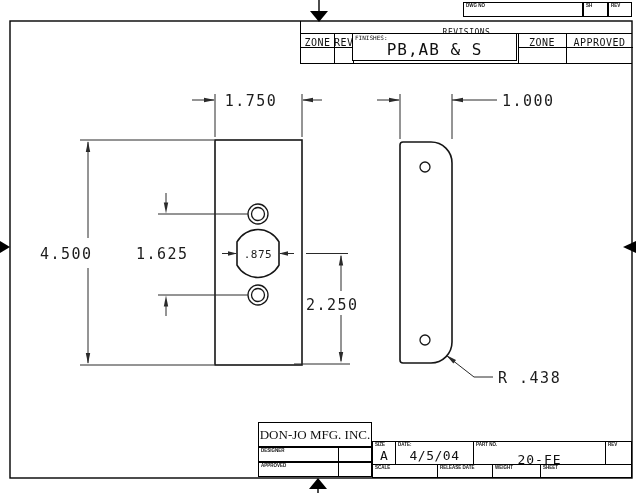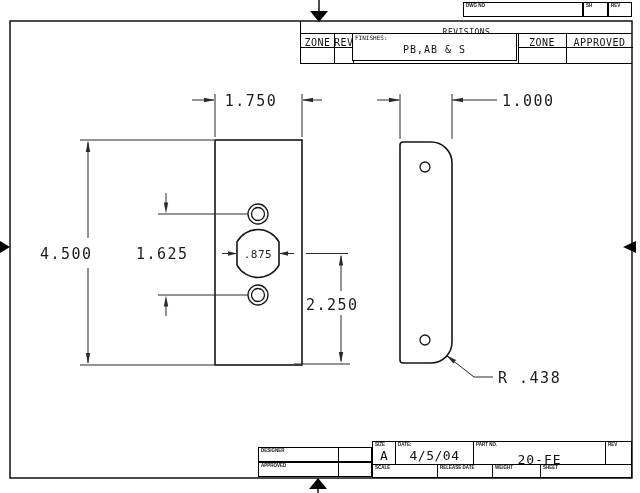--- a/index.html
+++ b/index.html
@@ -141,23 +141,26 @@
       <div class="hline" style="left:217px;top:13px;width:115px;"></div>
       <div class="hdrlbl" style="position:absolute;left:0;top:3px;width:33px;text-align:center;">ZONE</div>
       <div class="hdrlbl" style="position:absolute;left:33px;top:3px;width:19px;text-align:center;">REV</div>
       <div class="hdrlbl" style="position:absolute;left:217px;top:3px;width:48px;text-align:center;">ZONE</div>
       <div class="hdrlbl" style="position:absolute;left:265px;top:3px;width:67px;text-align:center;">APPROVED</div>
     </div>
   </div>
 
   <div class="box2" style="left:352px;top:33px;width:165px;height:28px;">
     <span class="microlbl mono" style="font-size:6px;font-weight:400;">FINISHES:</span>
-    <div class="ctr mono" style="font-size:10px;letter-spacing:1px;padding-top:5px;box-sizing:border-box;">PB,AB &amp; S</div>
+    <div class="ctr mono" style="font-size:16px;letter-spacing:1px;padding-top:5px;box-sizing:border-box;">PB,AB &amp; S</div>
   </div>
 
+  <div class="box2" style="left:258px;top:422px;width:114px;height:25px;">
+    <div class="ctr serif" style="font-size:13px;white-space:nowrap;">DON-JO MFG. INC.</div>
+  </div>
   <div class="box" style="left:258px;top:447px;width:114px;height:15px;">
     <span class="microlbl">DESIGNER</span>
     <div class="vline" style="left:79px;top:0;height:13px;"></div>
   </div>
   <div class="box" style="left:258px;top:462px;width:114px;height:15px;">
     <span class="microlbl">APPROVED</span>
     <div class="vline" style="left:79px;top:0;height:13px;"></div>
   </div>
 
   <div class="box" style="left:372px;top:441px;width:24px;height:24px;">

